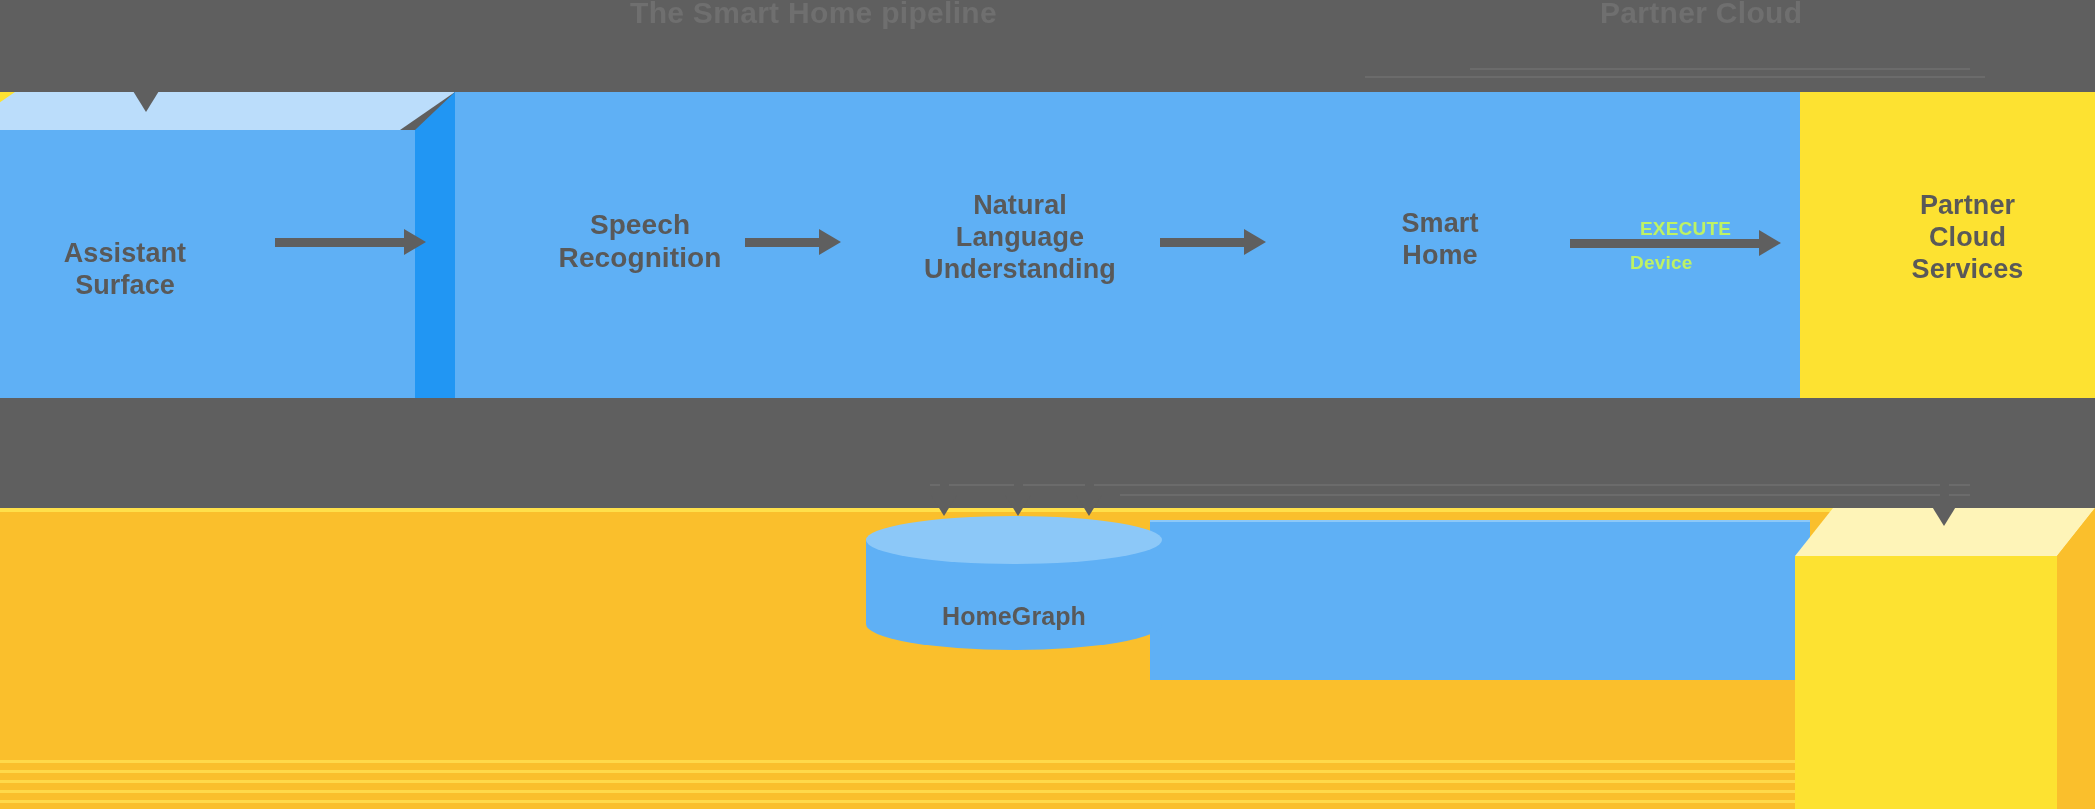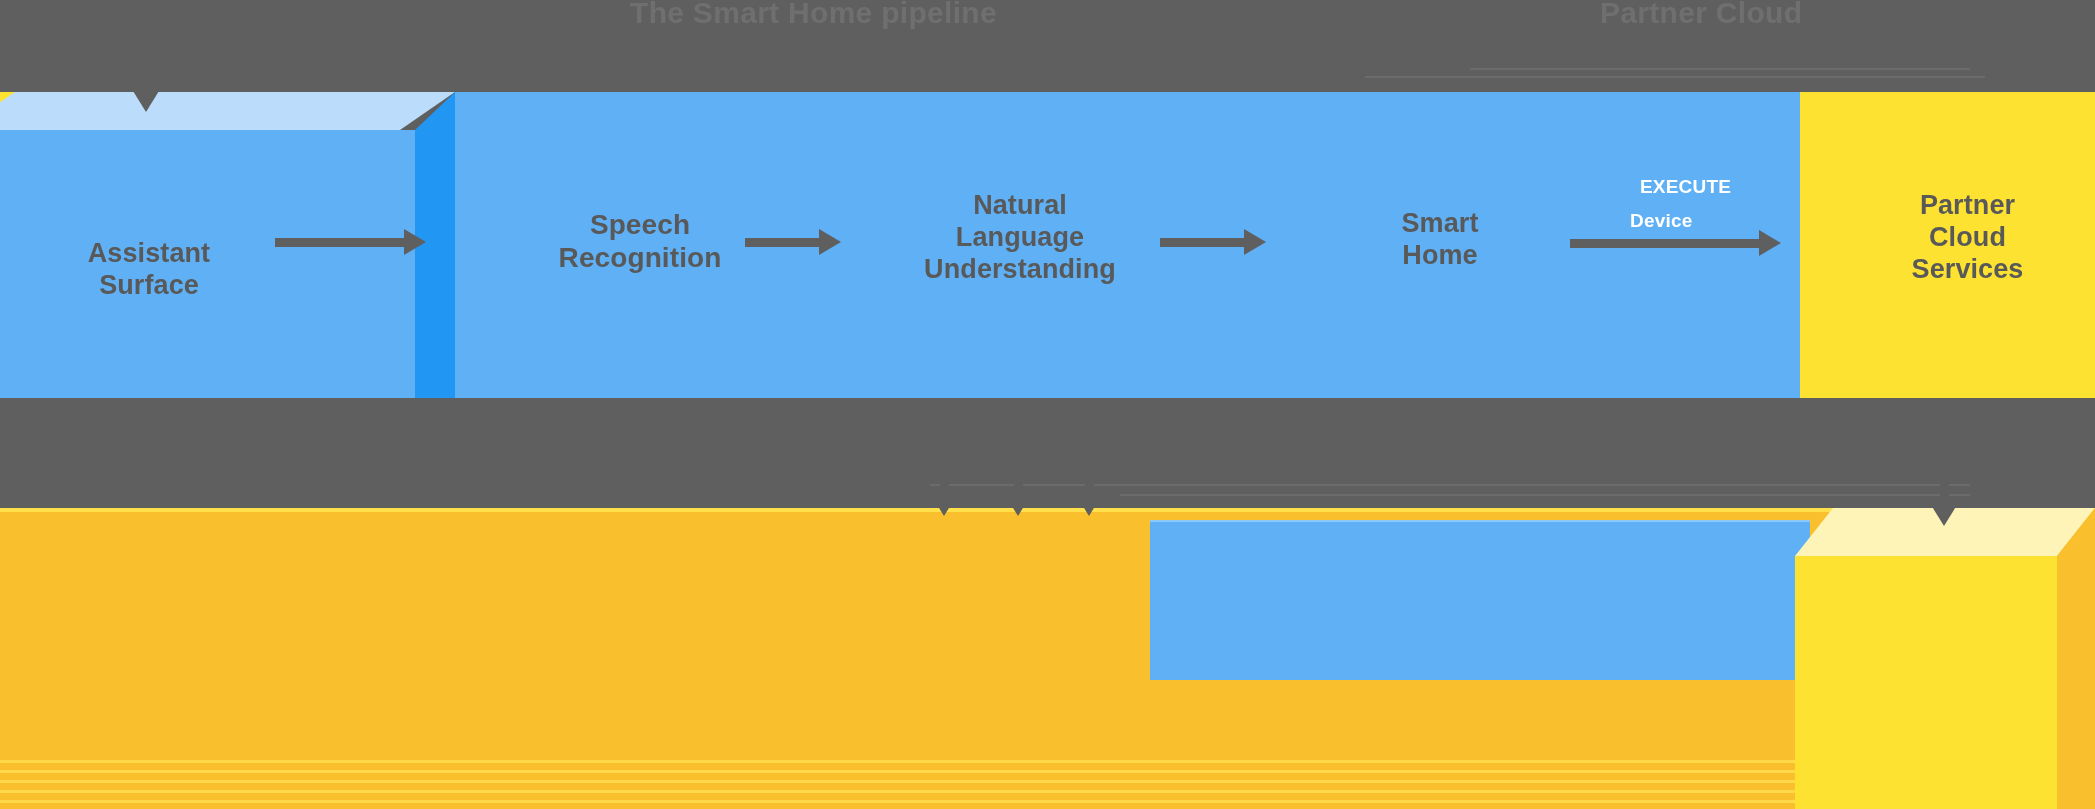--- a/index.html
+++ b/index.html
@@ -118,31 +118,31 @@
   #arrow-nlu-to-sh{left:1160px;top:238px;width:85px;}
   #arrow-sh-to-partner{left:1570px;top:239px;width:190px;}
 
   #arrow-down-surface{left:142px;top:60px;height:32px;}
   #arrow-down-hg-1{left:940px;top:466px;height:30px;}
   #arrow-down-hg-2{left:1014px;top:466px;height:30px;}
   #arrow-down-hg-3{left:1085px;top:466px;height:30px;}
   #arrow-down-iot{left:1940px;top:470px;height:36px;}
 
   
-  #lbl-assistant{left:0px;top:238px;width:250px;font-size:27px;padding-left:24px;}
+  #lbl-assistant{left:0px;top:238px;width:250px;font-size:27px;}
   #lbl-asr{left:480px;top:208px;width:320px;font-size:28px;}
   #lbl-nlu{left:870px;top:190px;width:300px;font-size:27px;}
   #lbl-sh{left:1310px;top:208px;width:260px;font-size:27px;}
   #lbl-partner{left:1800px;top:190px;width:295px;font-size:27px;margin-left:20px;}
   #lbl-iot{left:1795px;top:655px;width:262px;font-size:25px;}
 
   
   .micro{
-    position:absolute;color:#ffffff;font-weight:700;font-size:19px;
-    letter-spacing:.2px;white-space:nowrap;
+    position:absolute;color:#bef264;font-weight:700;font-size:19px;
+    letter-spacing:.2px;white-space:nowrap;margin-top:42px;
   }
   #micro-1{left:1640px;top:176px;}
   #micro-2{left:1630px;top:210px;}
 </style>
 </head>
 <body>
 
 <div class="stage">
 
   <div class="abs" id="top-band"></div>
@@ -196,20 +196,25 @@
     <div class="stripe" style="top:248px"></div>
     <div class="stripe" style="top:258px"></div>
     <div class="stripe" style="top:268px"></div>
     <div class="stripe" style="top:278px"></div>
     <div class="stripe" style="top:288px"></div>
   </div>
 
   <div class="abs" id="hg-connector-top"></div>
   <div class="abs" id="hg-connector"></div>
 
+  <div class="abs" id="homegraph">
+    <div class="abs" id="hg-body"></div>
+    <div class="abs" id="hg-top"></div>
+    <div class="abs label" id="hg-label">HomeGraph</div>
+  </div>
 
   <div class="arrow-d" id="arrow-down-hg-1"></div>
   <div class="arrow-d" id="arrow-down-hg-2"></div>
   <div class="arrow-d" id="arrow-down-hg-3"></div>
 
   <div class="abs" id="iot-box">
     <div class="abs" id="iot-top"></div>
     <div class="abs" id="iot-side"></div>
     <div class="abs" id="iot-front"></div>
   </div>

